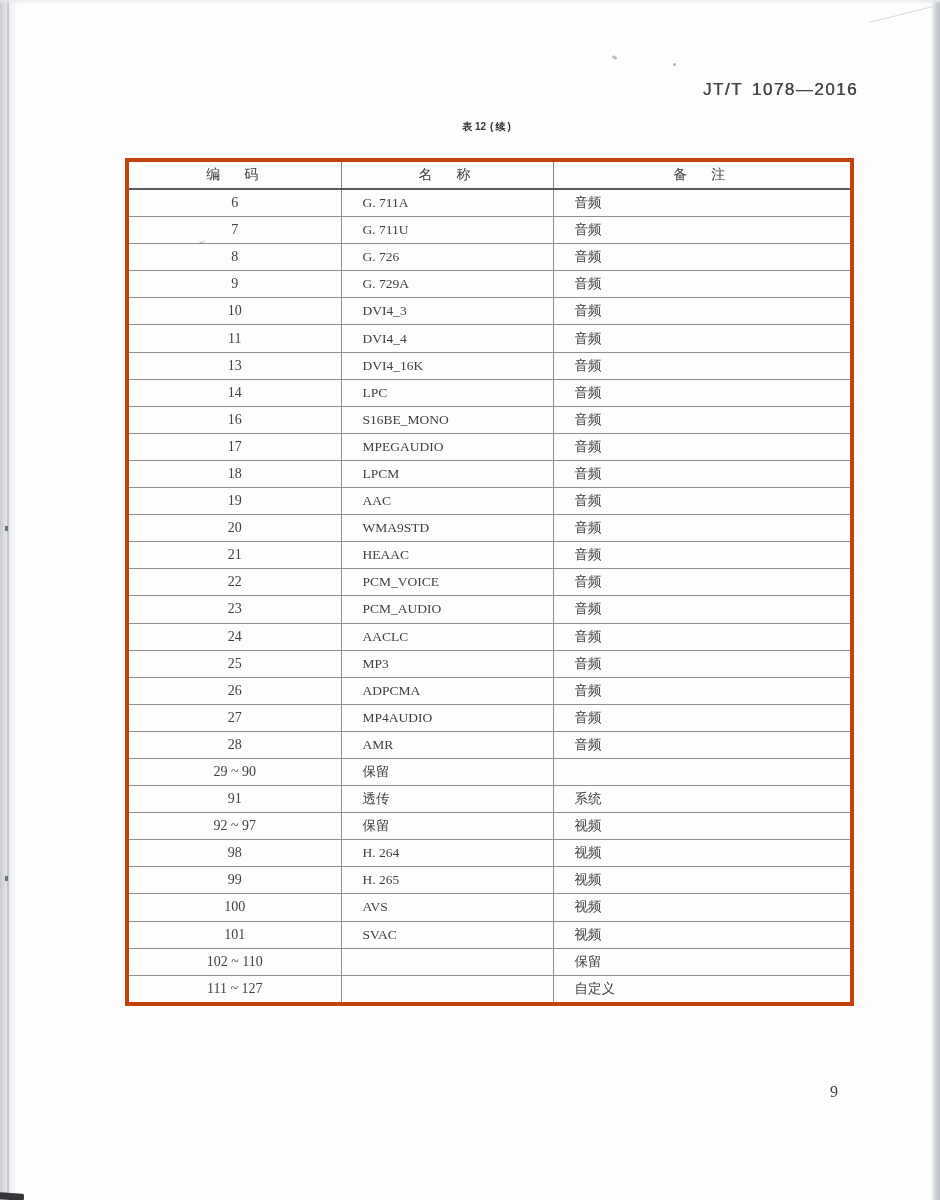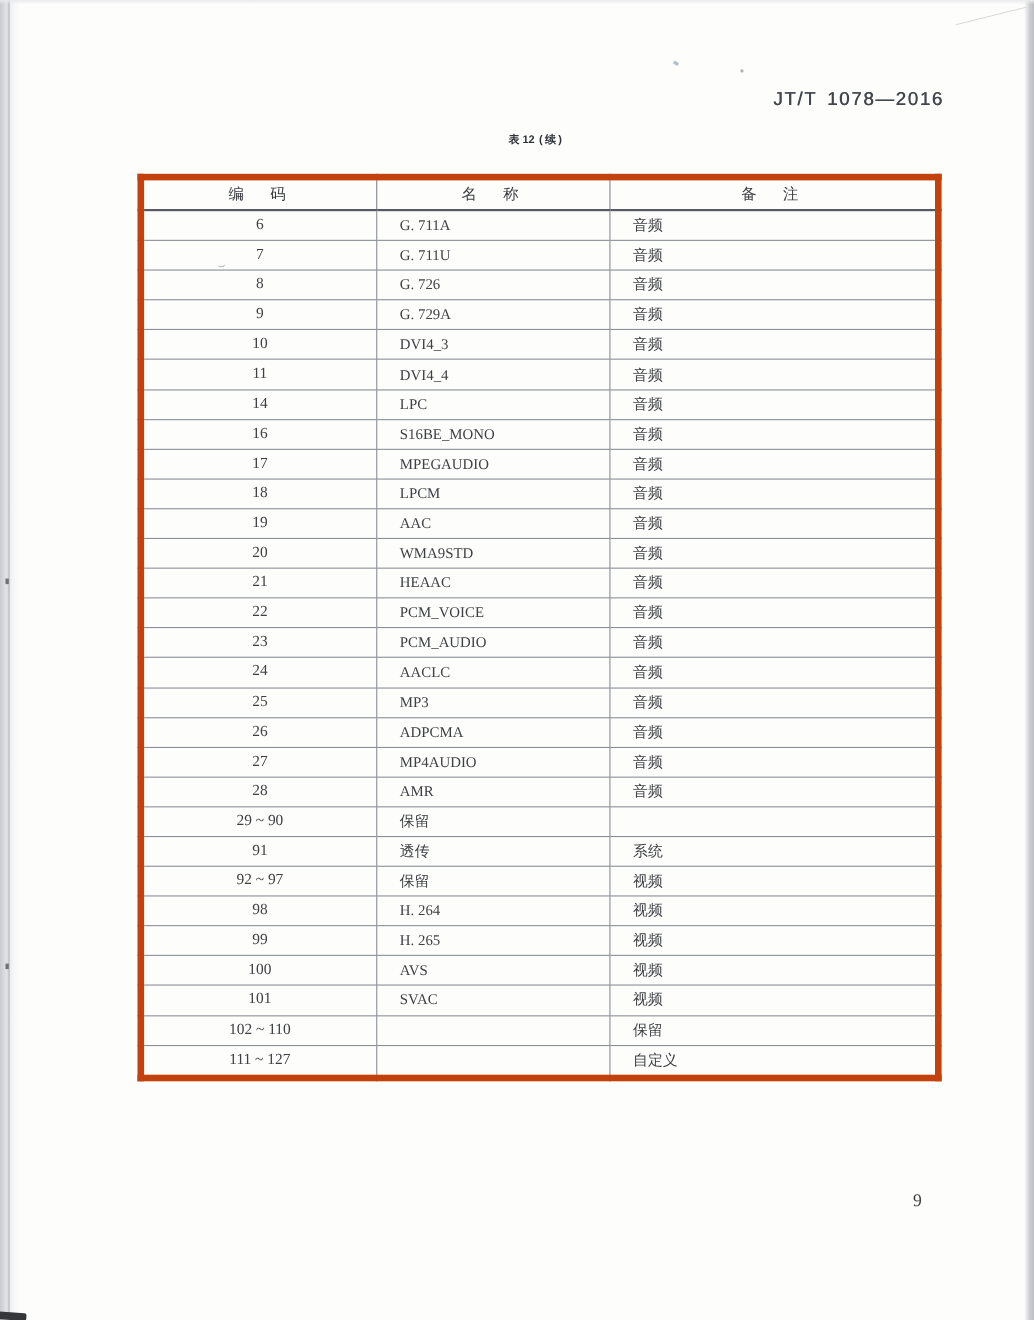--- a/index.html
+++ b/index.html
@@ -66,21 +66,21 @@
   }
 
   
   .doc-table {
     position: absolute;
     left: 125px;
     top: 158px;
     width: 725px;
     border-collapse: collapse;
     table-layout: fixed;
-    border: 6px solid #c2410c;
+    border: 4px solid #c2410c;
   }
   .doc-table col.c-code   { width: 214px; }
   .doc-table col.c-name   { width: 212px; }
   .doc-table col.c-remark { width: 299px; }
 
   .doc-table th {
     height: 26px;
     border: 1px solid #81868d;
     border-bottom: 2px solid #565b62;
     font-weight: normal;
@@ -183,20 +183,25 @@
           <td class="col-code">10</td>
           <td class="col-name">DVI4_3</td>
           <td class="col-remark">音频</td>
         </tr>
         <tr>
           <td class="col-code">11</td>
           <td class="col-name">DVI4_4</td>
           <td class="col-remark">音频</td>
         </tr>
         <tr>
+          <td class="col-code">13</td>
+          <td class="col-name">DVI4_16K</td>
+          <td class="col-remark">音频</td>
+        </tr>
+        <tr>
           <td class="col-code">14</td>
           <td class="col-name">LPC</td>
           <td class="col-remark">音频</td>
         </tr>
         <tr>
           <td class="col-code">16</td>
           <td class="col-name">S16BE_MONO</td>
           <td class="col-remark">音频</td>
         </tr>
         <tr>

